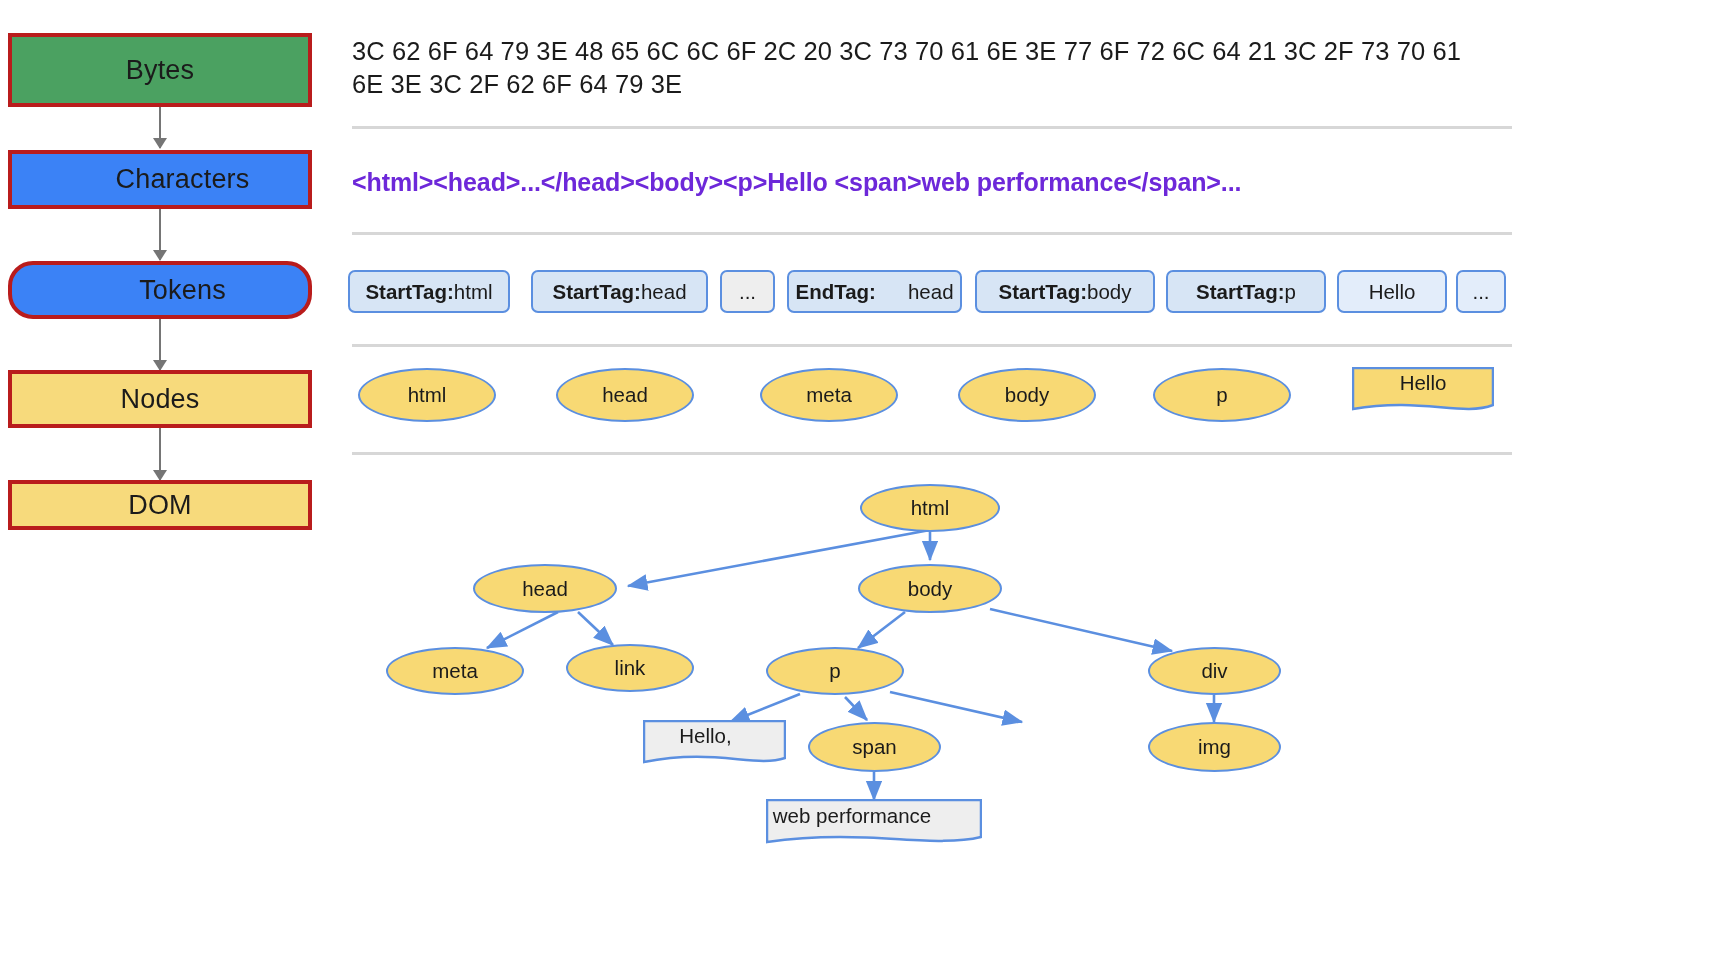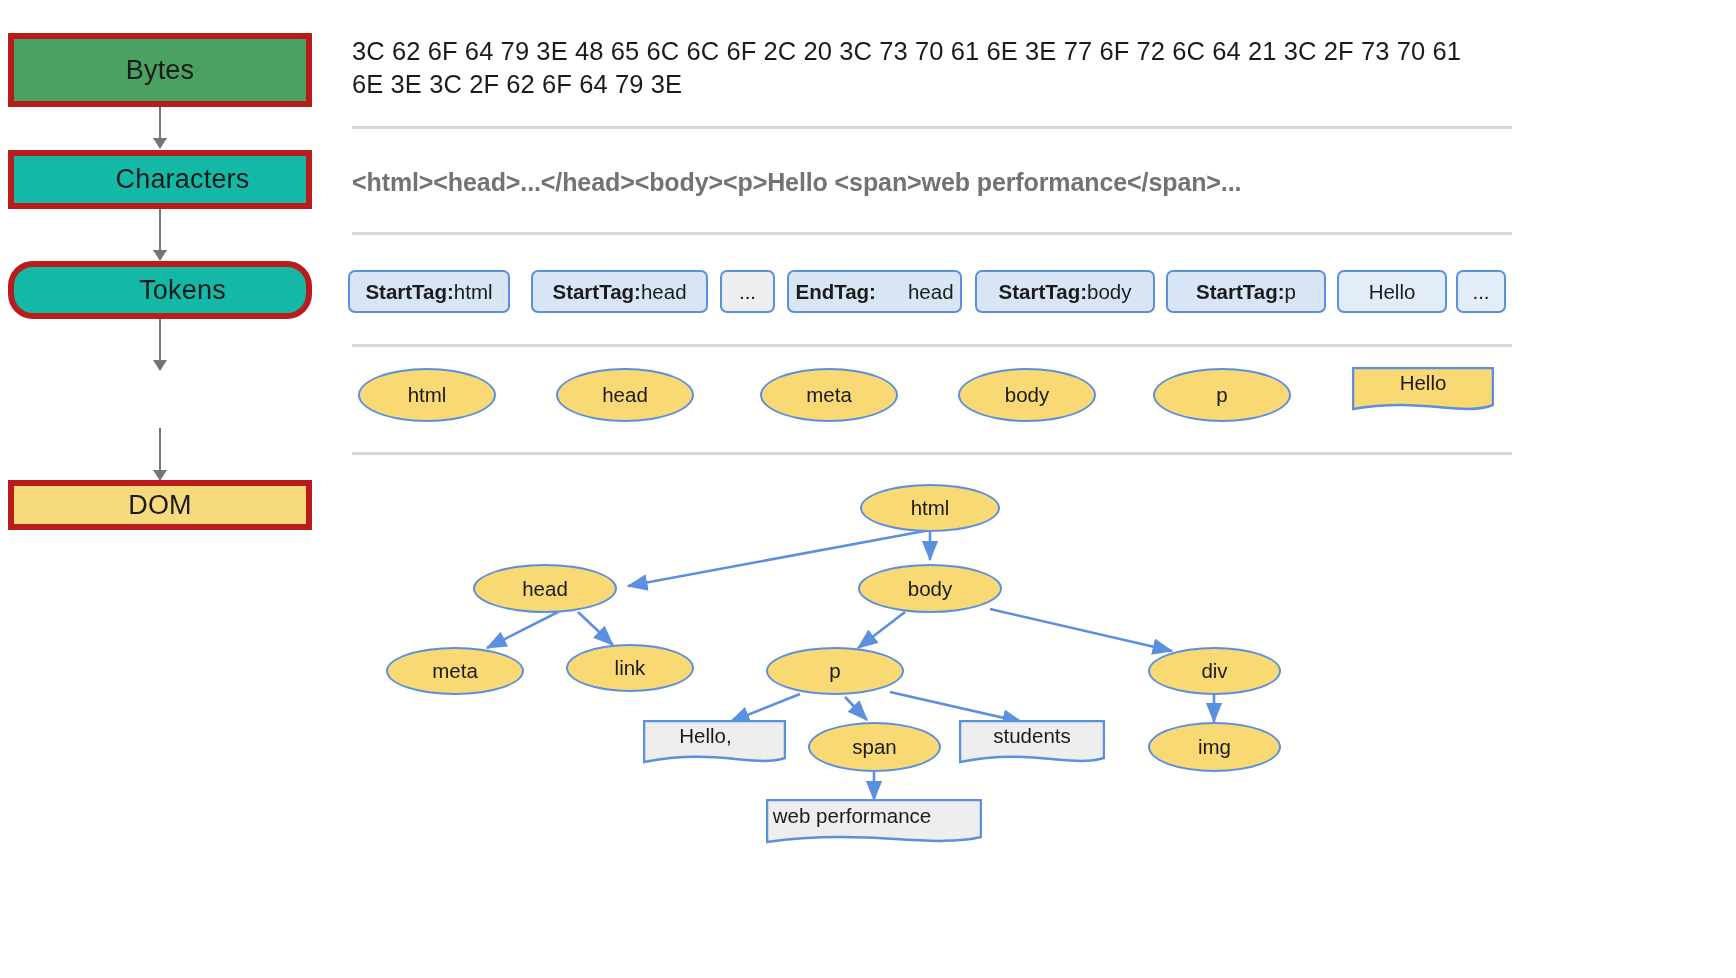--- a/index.html
+++ b/index.html
@@ -18,30 +18,30 @@
     position: absolute;
     left: 0; top: 0;
     width: 1736px;
     height: 978px;
   }
 
   
   .stage-box {
     position: absolute;
     box-sizing: border-box;
-    border: 6px solid #b91c1c;
+    border: 4px solid #b91c1c;
     display: flex;
     align-items: center;
     justify-content: center;
     font-size: 27px;
     color: #1b1b1b;
     letter-spacing: .2px;
   }
   .stage-box.green  { background: #4ba161; }
-  .stage-box.blue   { background: #14b8a6; padding-left: 45px; }
+  .stage-box.blue   { background: #3b82f6; padding-left: 45px; }
   .stage-box.yellow { background: #f7da7c; }
 
   .pipe-arrow {
     position: absolute;
     width: 2px;
     background: #757575;
   }
   .pipe-arrow::after {
     content: "";
     position: absolute;
@@ -68,21 +68,21 @@
     color: #1b1b1b;
     letter-spacing: .1px;
     white-space: pre-line;
   }
 
   
   .chars-text {
     position: absolute;
     font-size: 25px;
     font-weight: bold;
-    color: #737373;
+    color: #6d28d9;
     white-space: nowrap;
     letter-spacing: -.1px;
   }
 
   
   .token {
     position: absolute;
     box-sizing: border-box;
     background: #d7e5f5;
     border: 2px solid #5b8fe0;
@@ -152,20 +152,23 @@
   <div class="stage-box blue" style="left:8px; top:150px; width:304px; height:59px;">
     <span>Characters</span>
   </div>
   <div class="pipe-arrow" style="left:159px; top:209px; height:51px;"></div>
 
   <div class="stage-box blue" style="left:8px; top:261px; width:304px; height:58px;border-radius:25px;">
     <span>Tokens</span>
   </div>
   <div class="pipe-arrow" style="left:159px; top:319px; height:51px;"></div>
 
+  <div class="stage-box yellow" style="left:8px; top:370px; width:304px; height:58px;">
+    <span>Nodes</span>
+  </div>
   <div class="pipe-arrow" style="left:159px; top:428px; height:52px;"></div>
 
   <div class="stage-box yellow" style="left:8px; top:480px; width:304px; height:50px;">
     <span>DOM</span>
   </div>
 
   <div class="bytes-text" style="left:352px; top:35px; width:1160px;">3C 62 6F 64 79 3E 48 65 6C 6C 6F 2C 20 3C 73 70 61 6E 3E 77 6F 72 6C 64 21 3C 2F 73 70 61
 6E 3E 3C 2F 62 6F 64 79 3E</div>
 
   <div class="sep" style="left:352px; top:126px; width:1160px;"></div>
@@ -279,26 +282,20 @@
   <div class="ellipse" style="left:1148px; top:722px; width:133px; height:50px;">
     <span>img</span>
   </div>
 
   <div class="textnode" style="left:643px; top:720px; width:125px; height:48px;">
     <span class="label">Hello,</span>
     <svg width="143" height="48" viewBox="0 0 143 48">
       <path d="M1,1 H142 V38 C112,48 72,28 1,42 Z" fill="#eeeeee" stroke="#5b8fe0" stroke-width="2.5"></path>
     </svg>
   </div>
-  <div class="textnode" style="left:959px; top:720px; width:146px; height:48px;">
-    <span class="label">students</span>
-    <svg width="146" height="48" viewBox="0 0 146 48">
-      <path d="M1,1 H145 V38 C112,48 72,28 1,42 Z" fill="#eeeeee" stroke="#5b8fe0" stroke-width="2.5"></path>
-    </svg>
-  </div>
   <div class="textnode" style="left:766px; top:799px; width:172px; height:49px;">
     <span class="label">web performance</span>
     <svg width="216" height="49" viewBox="0 0 216 49">
       <path d="M1,1 H215 V38 C165,50 100,29 1,43 Z" fill="#eeeeee" stroke="#5b8fe0" stroke-width="2.5"></path>
     </svg>
   </div>
 
 </div>
 
 </body></html>

